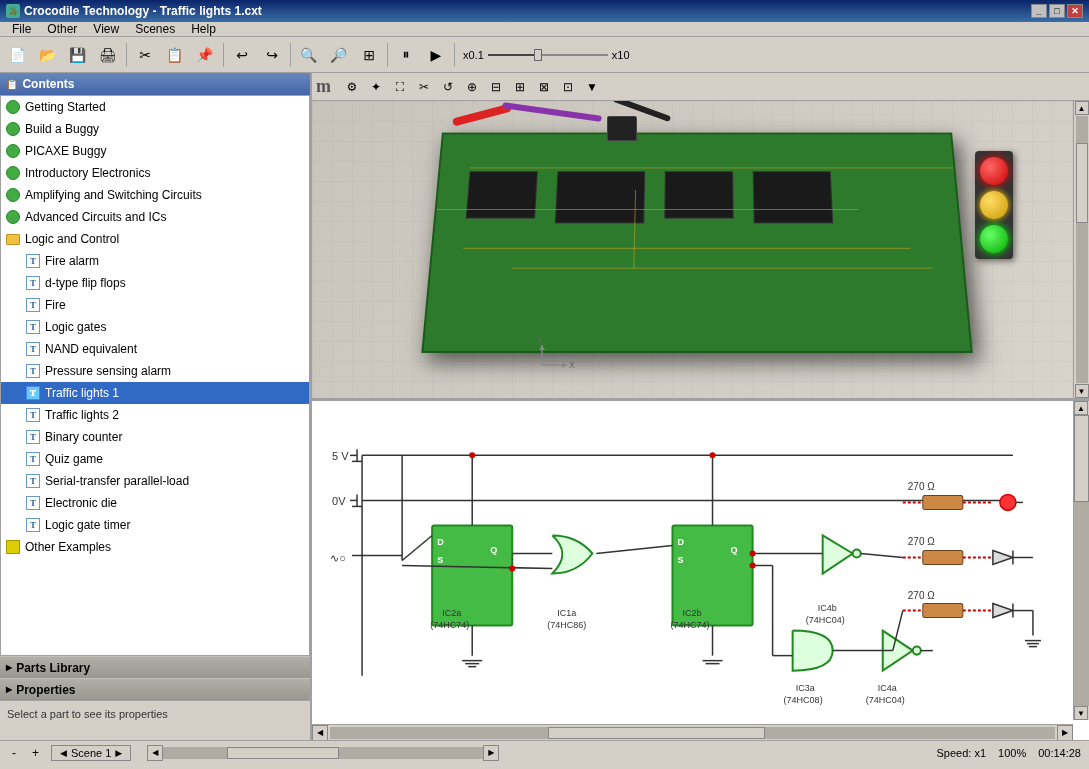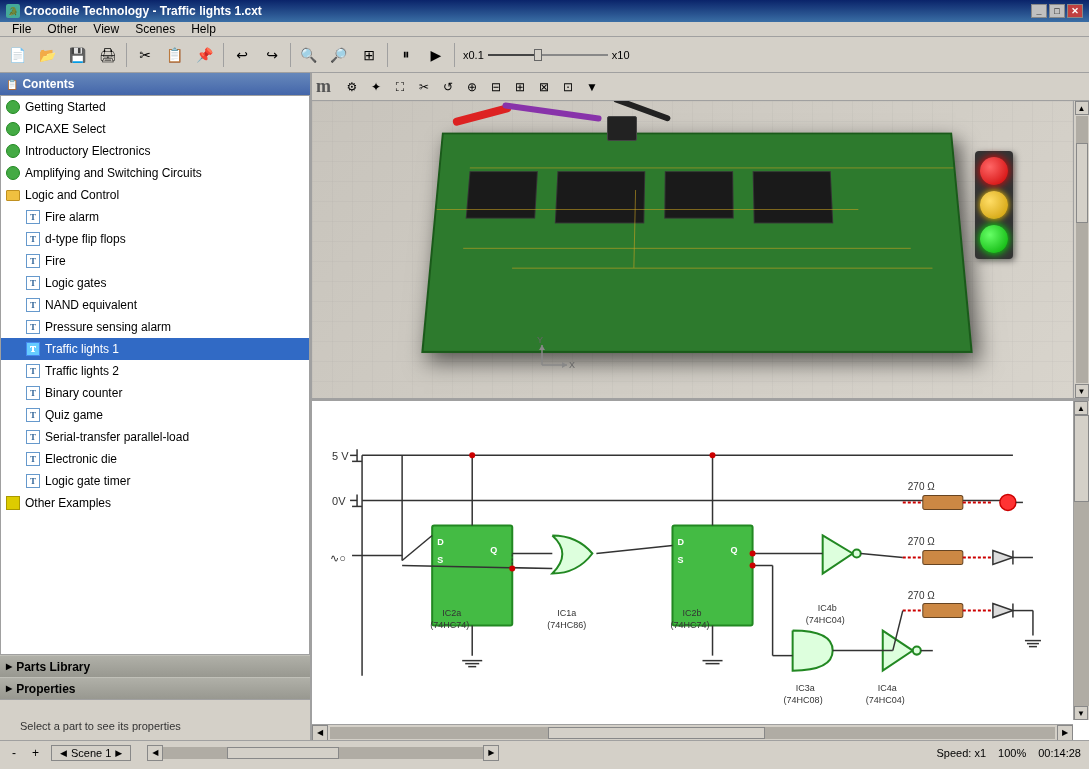--- a/index.html
+++ b/index.html
@@ -145,21 +145,21 @@
       font-weight: bold;
       cursor: pointer;
       border-top: 1px solid #c0c0b8;
       gap: 4px;
     }
     .panel-section .arrow { font-size: 8px; }
 
     .properties-area {
       background: #d4d0c8;
       height: 40px;
-      padding: 20px;
+      padding: 7px;
       font-size: 11px;
       color: #333;
       border-top: 1px solid #a0a0a0;
     }
 
     
     .right-panel {
       flex: 1;
       display: flex;
       flex-direction: column;
@@ -388,42 +388,54 @@
 
     <div class="contents-tree">
 
       <div class="tree-item">
         <div class="item-icon">
           <div class="icon-green-circle"></div>
         </div>
         <span>Getting Started</span>
       </div>
 
-
       <div class="tree-item">
         <div class="item-icon">
           <div class="icon-green-circle"></div>
         </div>
-        <span>PICAXE Select</span>
+        <span>Build a Buggy</span>
       </div>
 
       <div class="tree-item">
         <div class="item-icon">
           <div class="icon-green-circle"></div>
         </div>
+        <span>PICAXE Buggy</span>
+      </div>
+
+      <div class="tree-item">
+        <div class="item-icon">
+          <div class="icon-green-circle"></div>
+        </div>
         <span>Introductory Electronics</span>
       </div>
 
       <div class="tree-item">
         <div class="item-icon">
           <div class="icon-green-circle"></div>
         </div>
         <span>Amplifying and Switching Circuits</span>
       </div>
 
+      <div class="tree-item">
+        <div class="item-icon">
+          <div class="icon-green-circle"></div>
+        </div>
+        <span>Advanced Circuits and ICs</span>
+      </div>
 
       <div class="tree-item">
         <div class="item-icon">
           <div class="icon-folder-open" style="background:#f0c040;border:1px solid #c09020;width:14px;height:11px;border-radius:1px;"></div>
         </div>
         <span>Logic and Control</span>
       </div>
 
       <div class="tree-item tree-item-indent">
         <div class="item-icon">

